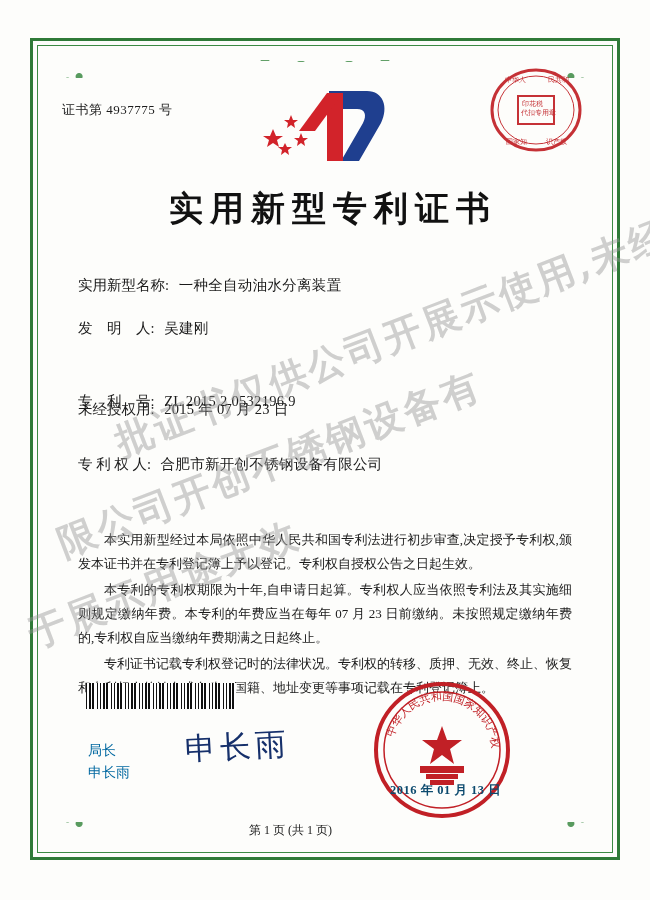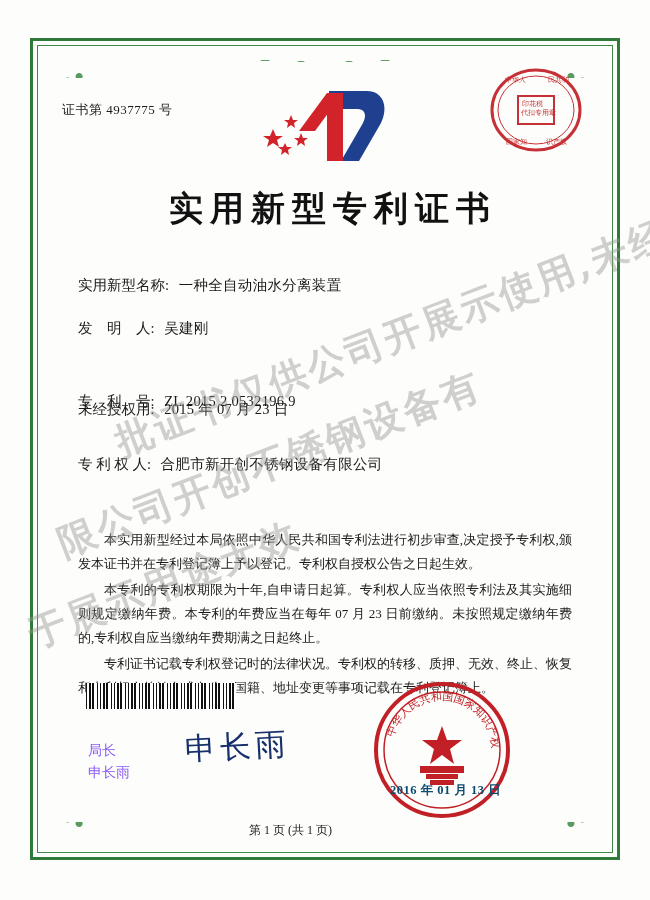--- a/index.html
+++ b/index.html
@@ -165,21 +165,21 @@
       #111 6px 8px, #fff 8px 11px, #111 11px 12px, #fff 12px 14px);
   }
 
   
   .sig-label {
     position: absolute;
     left: 88px;
     top: 740px;
     font-size: 14px;
     line-height: 22px;
-    color: #8b5cf6;
+    color: #0369a1;
   }
   .sig-hand {
     position: absolute;
     left: 185px;
     top: 726px;
     font-family: "DejaVu Serif", serif;
     font-size: 31px;
     color: #16306b;
     letter-spacing: 4px;
     transform: rotate(-3deg);

